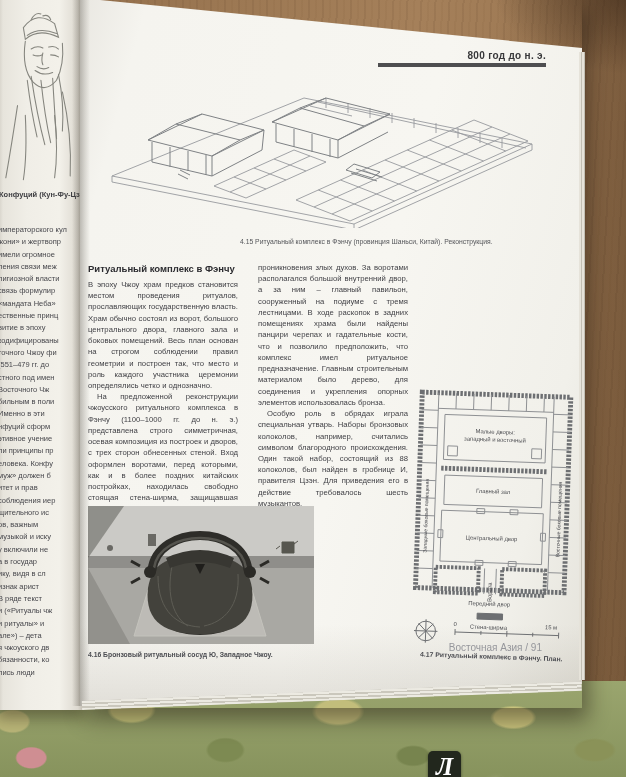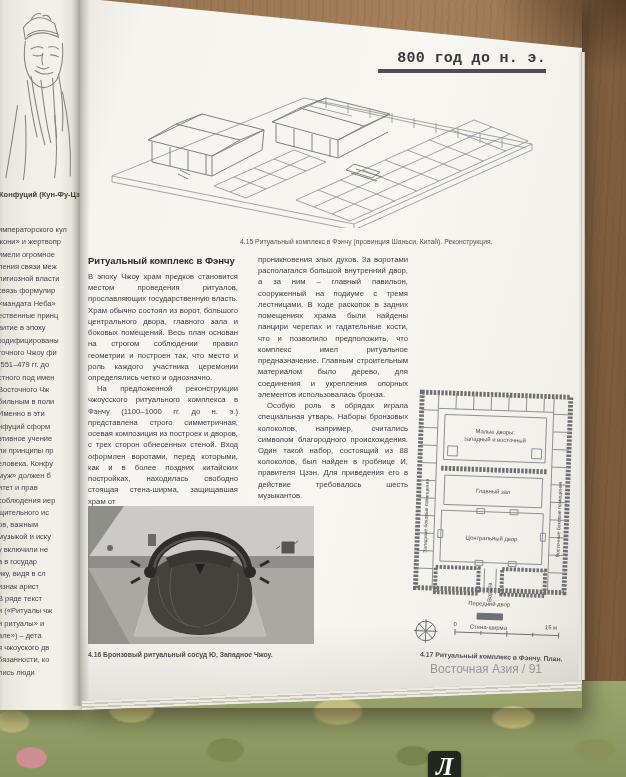--- a/index.html
+++ b/index.html
@@ -47,34 +47,34 @@
     background:repeating-linear-gradient(to right,#e6e3da 0 1.5px,#c2bfb4 1.5px 3px);}
 
   
   .confucius{position:absolute;left:2px;top:4px;width:80px;height:186px;}
   .conf-caption{position:absolute;left:3px;top:196px;width:90px;font-size:7.5px;font-weight:bold;color:#3e3e42;white-space:nowrap;overflow:hidden;}
   .fragments{position:absolute;left:2px;top:230px;width:84px;font-size:7.5px;line-height:12.3px;color:#47474c;overflow:hidden;}
   .fragments span{display:block;white-space:nowrap;}
 
   
   .era{position:absolute;top:56px;right:36px;text-align:right;}
-  .era-text{font-size:15px;font-weight:bold;color:#38383a;letter-spacing:.3px;font-family:Liberation Mono, monospace;}
+  .era-text{font-size:10px;font-weight:bold;color:#38383a;letter-spacing:.3px;}
   .era-bar{height:4px;width:168px;background:#4e4e50;margin-top:2px;margin-left:auto;}
   .fig-recon{position:absolute;left:16px;top:64px;width:446px;height:170px;}
   .cap{font-size:6.8px;color:#55565a;}
   .cap-415{position:absolute;left:160px;top:244px;width:312px;}
-  .cols{position:absolute;left:8px;top:260px;width:320px;display:flex;gap:20px;}
+  .cols{position:absolute;left:8px;top:268px;width:320px;display:flex;gap:20px;}
   .col{width:152px;font-size:7.7px;line-height:1.46;text-align:justify;color:#3f3f44;}
   .art-title{font-size:9.5px;font-weight:bold;color:#2c2c30;margin:0 0 3px 0;}
   .p2{text-indent:9px;}
   .fig-vessel{position:absolute;left:8px;top:512px;width:226px;}
   .cap-416{font-size:6.8px;font-weight:bold;color:#4c4d52;margin-top:3px;}
   .fig-plan{position:absolute;left:328px;top:392px;width:176px;transform:rotate(2deg);}
   .cap-417{font-size:6.8px;font-weight:bold;color:#4c4d52;text-align:center;width:200px;margin-left:-12px;margin-top:1px;}
-  .footer{position:absolute;right:40px;top:668px;font-size:12px;color:#95969b;}
+  .footer{position:absolute;right:40px;top:648px;font-size:10px;color:#95969b;}
 
   .watermark{position:absolute;left:428px;top:724px;display:flex;align-items:center;gap:4px;
     font-family:"Liberation Serif",serif;font-style:italic;font-weight:bold;}
   .wm-badge{width:33px;height:33px;background:#22271d;color:#ffffff;border-radius:5px;display:flex;align-items:center;justify-content:center;
     font-size:25px;box-shadow:0 1px 3px rgba(0,0,0,.45);}
   .wm-text{font-size:34px;color:#f6eed9;letter-spacing:1px;text-shadow:0 1px 2px rgba(40,45,30,.7),0 0 6px rgba(255,250,230,.3);margin-top:48px;}
   svg text{font-family:"Liberation Sans",sans-serif;}
 </style>
 </head>
 <body>

